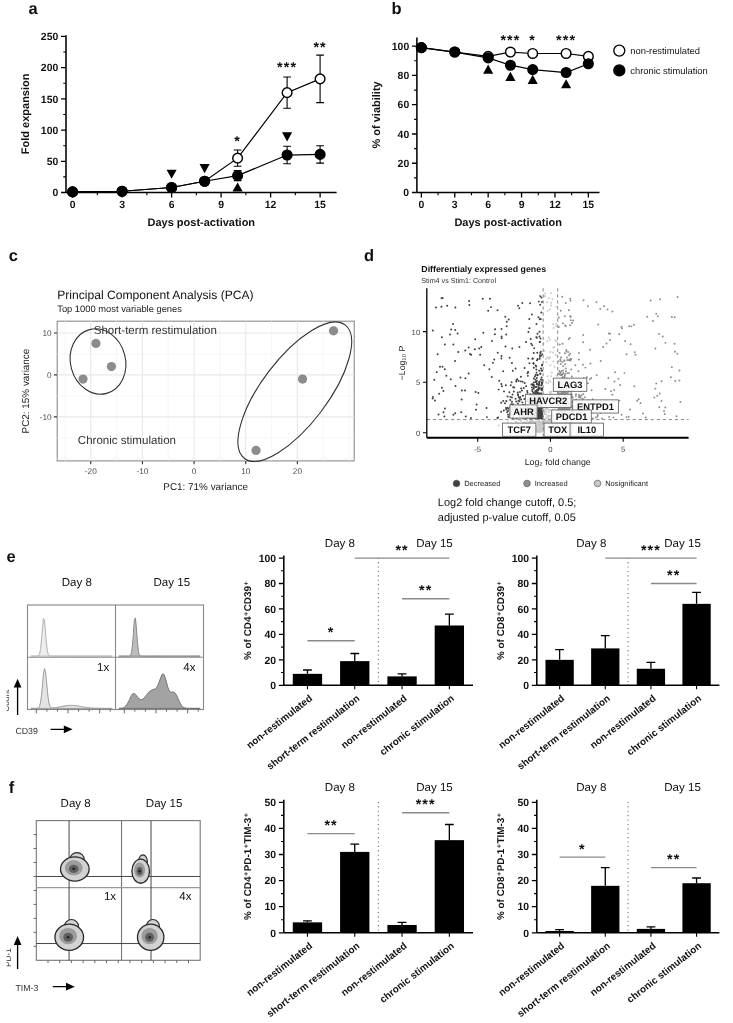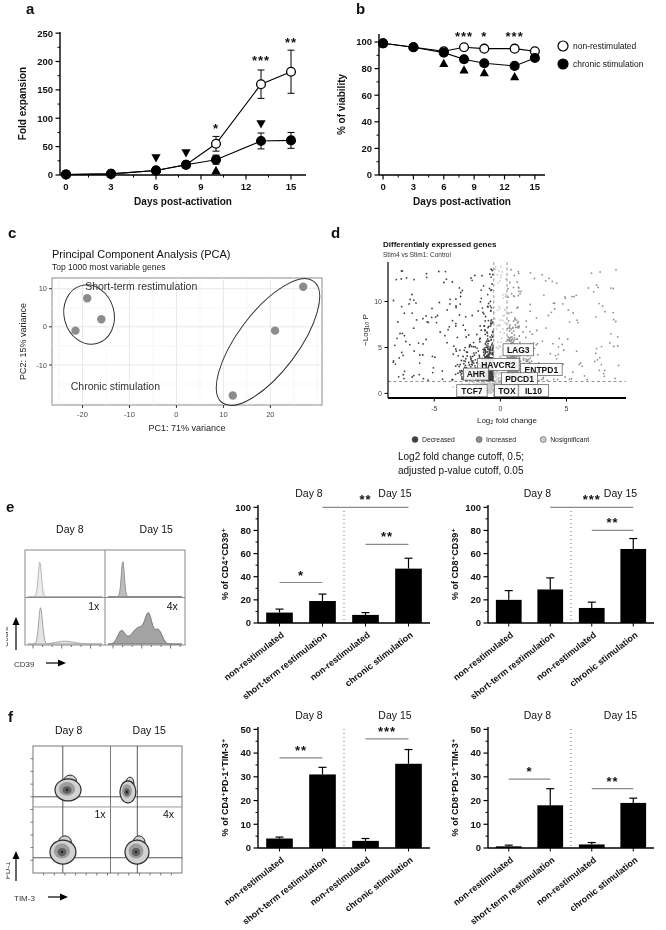--- a/index.html
+++ b/index.html
@@ -227,21 +227,21 @@
         <text x="179.63414634146343" y="20.825471698113216" font-size="13" text-anchor="middle" fill="#111" font-weight="700" letter-spacing="1">***</text>
         <polygon points="104.18048780487807,46.94415094339622 113.38048780487806,46.94415094339622 108.78048780487806,38.664150943396216" fill="#000"></polygon>
         <polygon points="124.42439024390245,53.59509433962265 133.62439024390244,53.59509433962265 129.02439024390245,45.31509433962265" fill="#000"></polygon>
         <polygon points="144.66829268292688,56.25547169811321 153.86829268292686,56.25547169811321 149.26829268292687,47.97547169811321" fill="#000"></polygon>
         <polygon points="175.03414634146344,60.246037735849065 184.23414634146343,60.246037735849065 179.63414634146343,51.96603773584906" fill="#000"></polygon>
         <circle cx="228" cy="26" r="5" fill="#fff" stroke="#000" stroke-width="1.2"></circle>
         <text x="238" y="29" font-size="8.5" text-anchor="start" fill="#111">non-restimulated</text>
         <circle cx="228" cy="44" r="5" fill="#000" stroke="#000" stroke-width="1.2"></circle>
         <text x="238" y="47" font-size="8.5" text-anchor="start" fill="#111">chronic stimulation</text>
       </svg></div>
-  <div class="svgbox" style="left:12px;top:242px"><svg id="svg-c" width="320" height="205">
+  <div class="svgbox" style="left:12px;top:256px"><svg id="svg-c" width="320" height="205">
         <text x="40" y="16" font-size="11" text-anchor="start" fill="#111">Principal Component Analysis (PCA)</text>
         <text x="40" y="28" font-size="8.5" text-anchor="start" fill="#222">Top 1000 most variable genes</text>
         <rect x="40" y="36" width="270" height="127" fill="#ffffff" stroke="#8a8a8a" stroke-width="1"></rect>
         <line x1="47.04347826086956" y1="36" x2="47.04347826086956" y2="163" stroke="#f3f3f3" stroke-width="0.7"></line>
         <line x1="70.52173913043478" y1="36" x2="70.52173913043478" y2="163" stroke="#e8e8e8" stroke-width="1"></line>
         <line x1="94" y1="36" x2="94" y2="163" stroke="#f3f3f3" stroke-width="0.7"></line>
         <line x1="117.47826086956522" y1="36" x2="117.47826086956522" y2="163" stroke="#e8e8e8" stroke-width="1"></line>
         <line x1="140.95652173913044" y1="36" x2="140.95652173913044" y2="163" stroke="#f3f3f3" stroke-width="0.7"></line>
         <line x1="164.43478260869566" y1="36" x2="164.43478260869566" y2="163" stroke="#e8e8e8" stroke-width="1"></line>
         <line x1="187.91304347826085" y1="36" x2="187.91304347826085" y2="163" stroke="#f3f3f3" stroke-width="0.7"></line>

